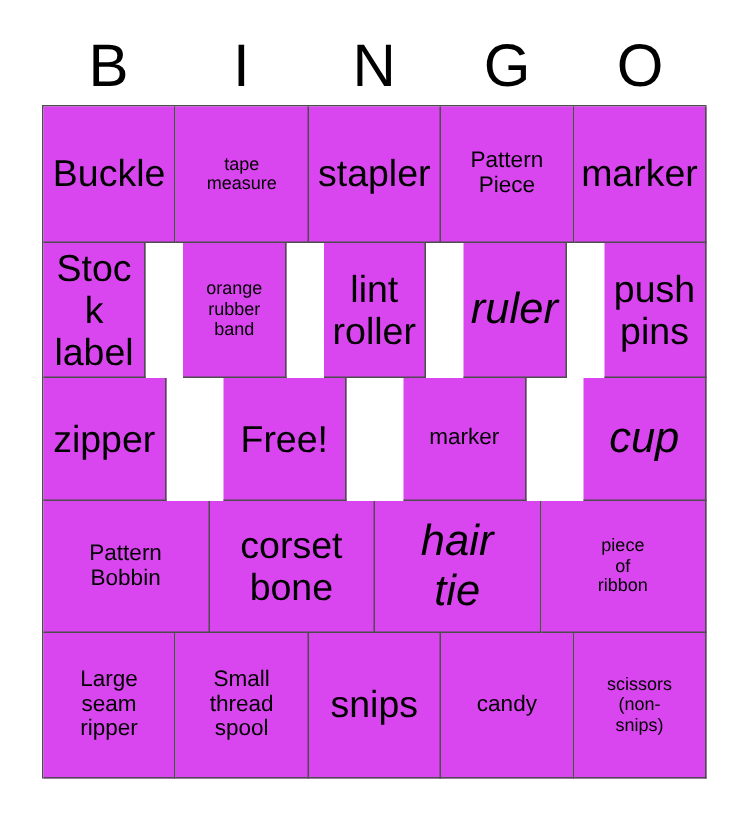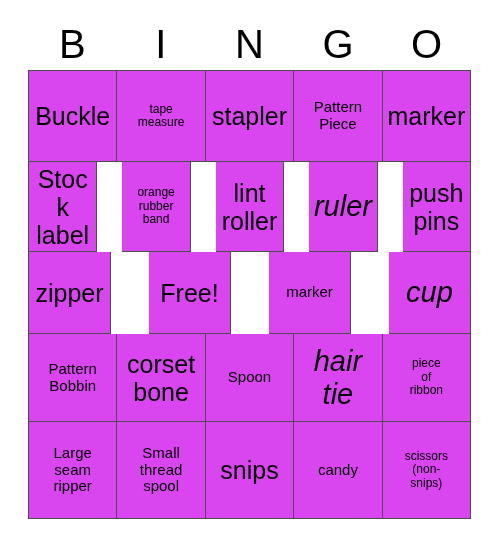--- a/index.html
+++ b/index.html
@@ -175,23 +175,20 @@
     <div class="bingo-row r4">
       <div class="bingo-cell">
         <span class="cell-text fs-xs">Pattern
 Bobbin</span>
       </div>
       <div class="bingo-cell">
         <span class="cell-text fs-l">corset
 bone</span>
       </div>
       <div class="bingo-cell">
-        <span class="cell-text fs-m">Spoon</span>
-      </div>
-      <div class="bingo-cell">
         <span class="cell-text fs-xl">hair
 tie</span>
       </div>
       <div class="bingo-cell">
         <span class="cell-text fs-s">piece
 of
 ribbon</span>
       </div>
     </div>
 

